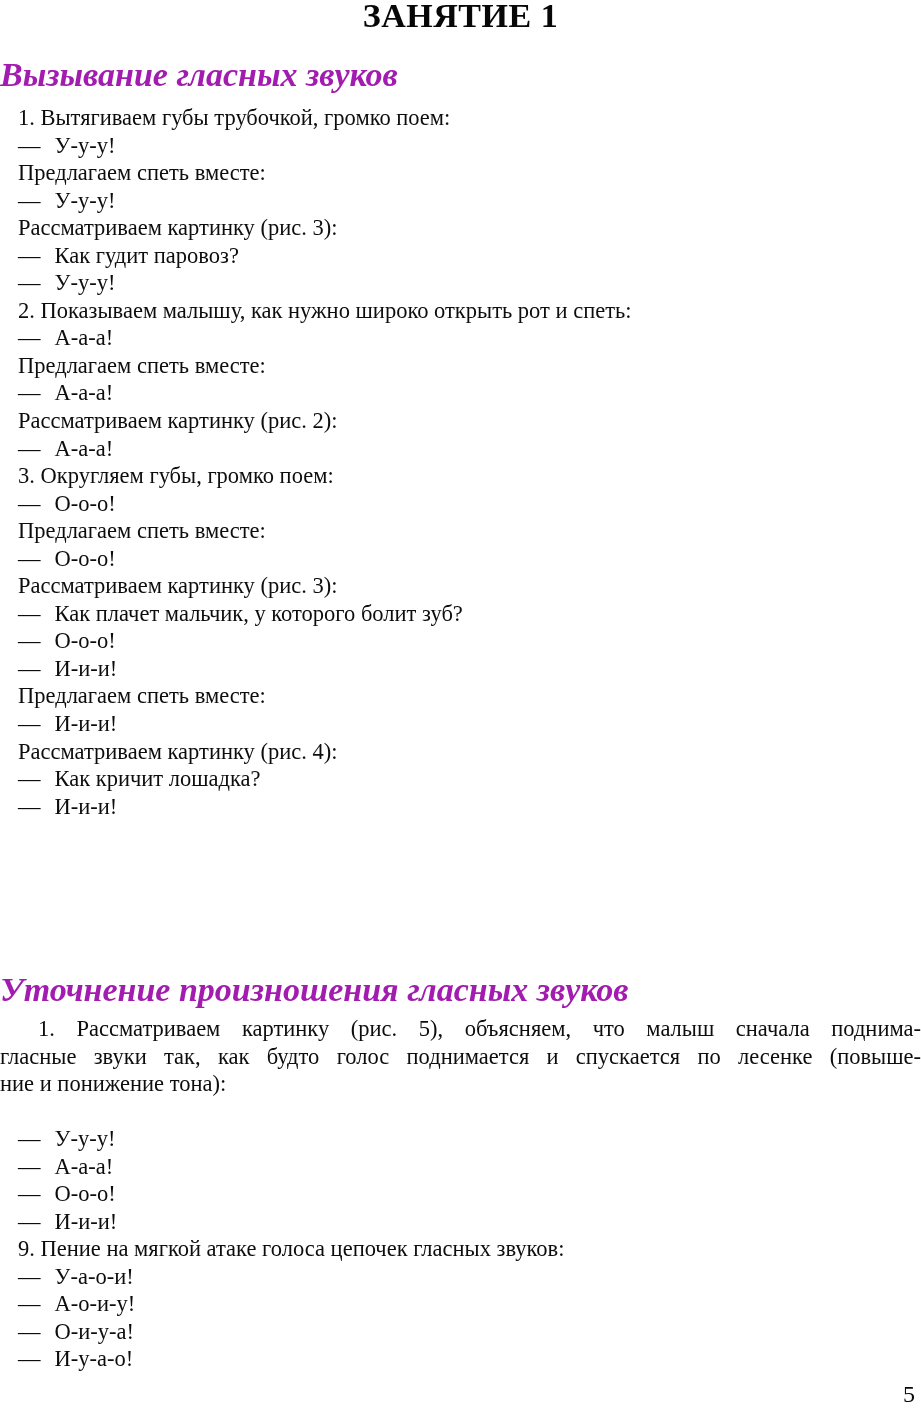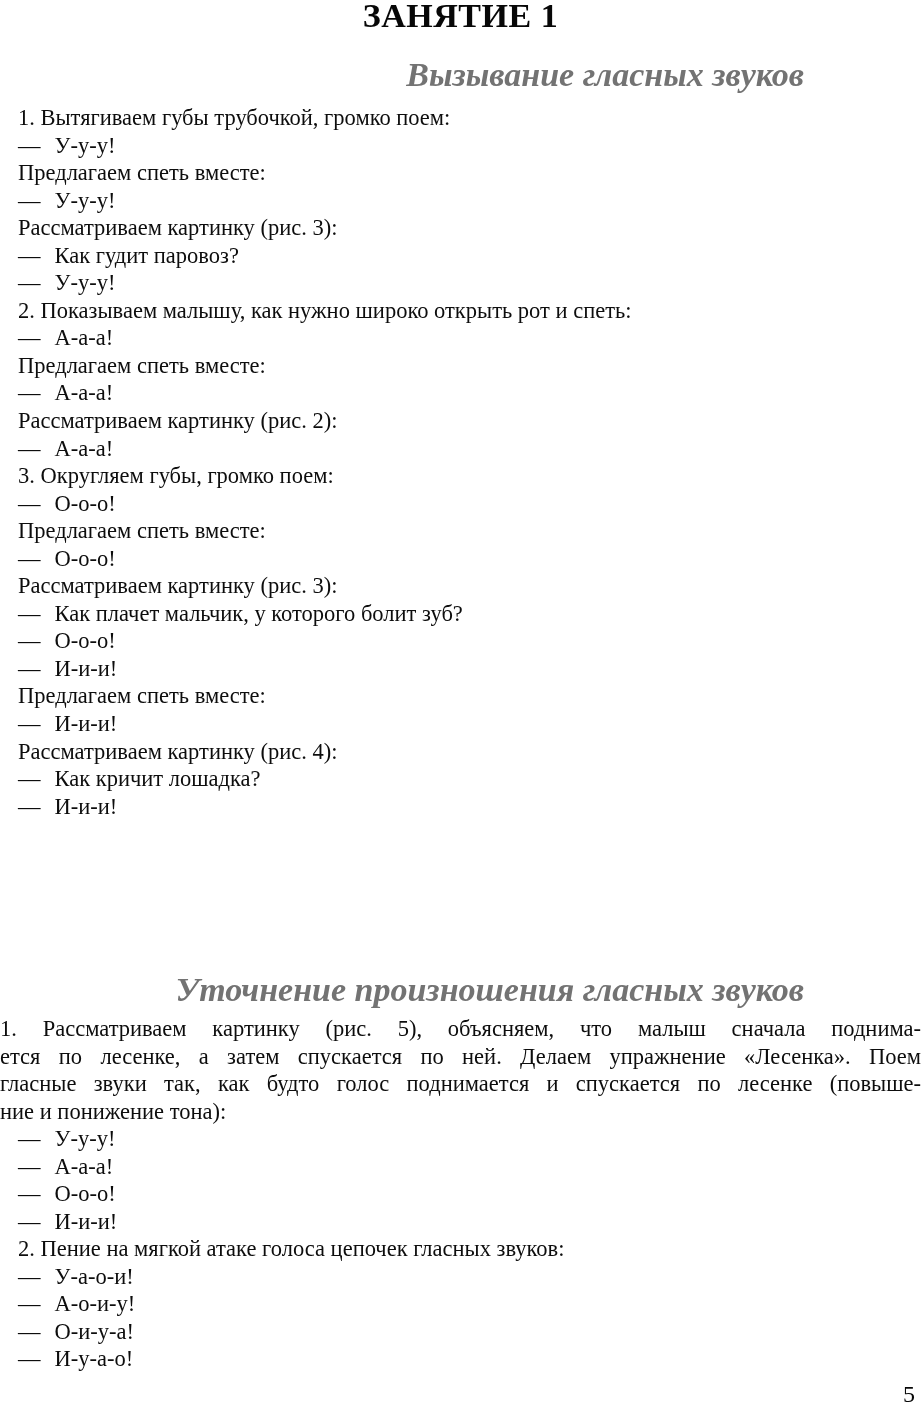--- a/index.html
+++ b/index.html
@@ -24,26 +24,26 @@
     font-size: 34px;
     font-weight: bold;
     line-height: 40px;
     letter-spacing: 0.5px;
     color: #070707;
   }
   .lesson-subtitle {
     position: absolute;
     left: 0;
     width: 804px;
-    text-align: right;
+    text-align: left;
     font-size: 34px;
     font-weight: bold;
     font-style: italic;
     line-height: 42px;
-    color: #737373;
+    color: #a21caf;
   }
   #title-1 { top: -4px; }
   #subtitle-1 { top: 54px; }
   #title-2 { top: 904px; }
   #subtitle-2 { top: 969px; }
 
   .lines-block {
     position: absolute;
     left: 0;
     width: 921px;
@@ -68,20 +68,21 @@
     font-size: 22.5px;
     line-height: 27.6px;
     width: 921px;
     box-sizing: border-box;
   }
   .pline.jfull {
     text-align: justify;
     text-align-last: justify;
   }
   .pline.first {
+    padding-left: 38px;
   }
   .page-number {
     position: absolute;
     top: 1381px;
     right: 6px;
     font-size: 24px;
     line-height: 26px;
     color: #070707;
   }
 </style>
@@ -121,31 +122,30 @@
       <div class="line">Рассматриваем картинку (рис. 4):</div>
       <div class="line"><span class="dash">—</span><span class="dash-text">Как кричит лошадка?</span></div>
       <div class="line"><span class="dash">—</span><span class="dash-text">И-и-и!</span></div>
     </div>
 
 
   <div class="lesson-subtitle" id="subtitle-2">Уточнение произношения гласных звуков</div>
 
   <div class="lines-block" id="paragraph-1">
       <div class="pline first jfull">1. Рассматриваем картинку (рис. 5), объясняем, что малыш сначала поднима-</div>
-      <div class="pline jfull">ется по лесенке, а затем спускается по ней. Делаем упражнение «Лесенка». Поем</div>
       <div class="pline jfull">гласные звуки так, как будто голос поднимается и спускается по лесенке (повыше-</div>
       <div class="pline">ние и понижение тона):</div>
     </div>
 
   <div class="lines-block" id="lines-2">
       <div class="line"><span class="dash">—</span><span class="dash-text">У-у-у!</span></div>
       <div class="line"><span class="dash">—</span><span class="dash-text">А-а-а!</span></div>
       <div class="line"><span class="dash">—</span><span class="dash-text">О-о-о!</span></div>
       <div class="line"><span class="dash">—</span><span class="dash-text">И-и-и!</span></div>
-      <div class="line">2. Пение на мягкой атаке голоса цепочек гласных звуков:</div>
+      <div class="line">9. Пение на мягкой атаке голоса цепочек гласных звуков:</div>
       <div class="line"><span class="dash">—</span><span class="dash-text">У-а-о-и!</span></div>
       <div class="line"><span class="dash">—</span><span class="dash-text">А-о-и-у!</span></div>
       <div class="line"><span class="dash">—</span><span class="dash-text">О-и-у-а!</span></div>
       <div class="line"><span class="dash">—</span><span class="dash-text">И-у-а-о!</span></div>
     </div>
 
   <div class="page-number">5</div>
 
 </div>
 

